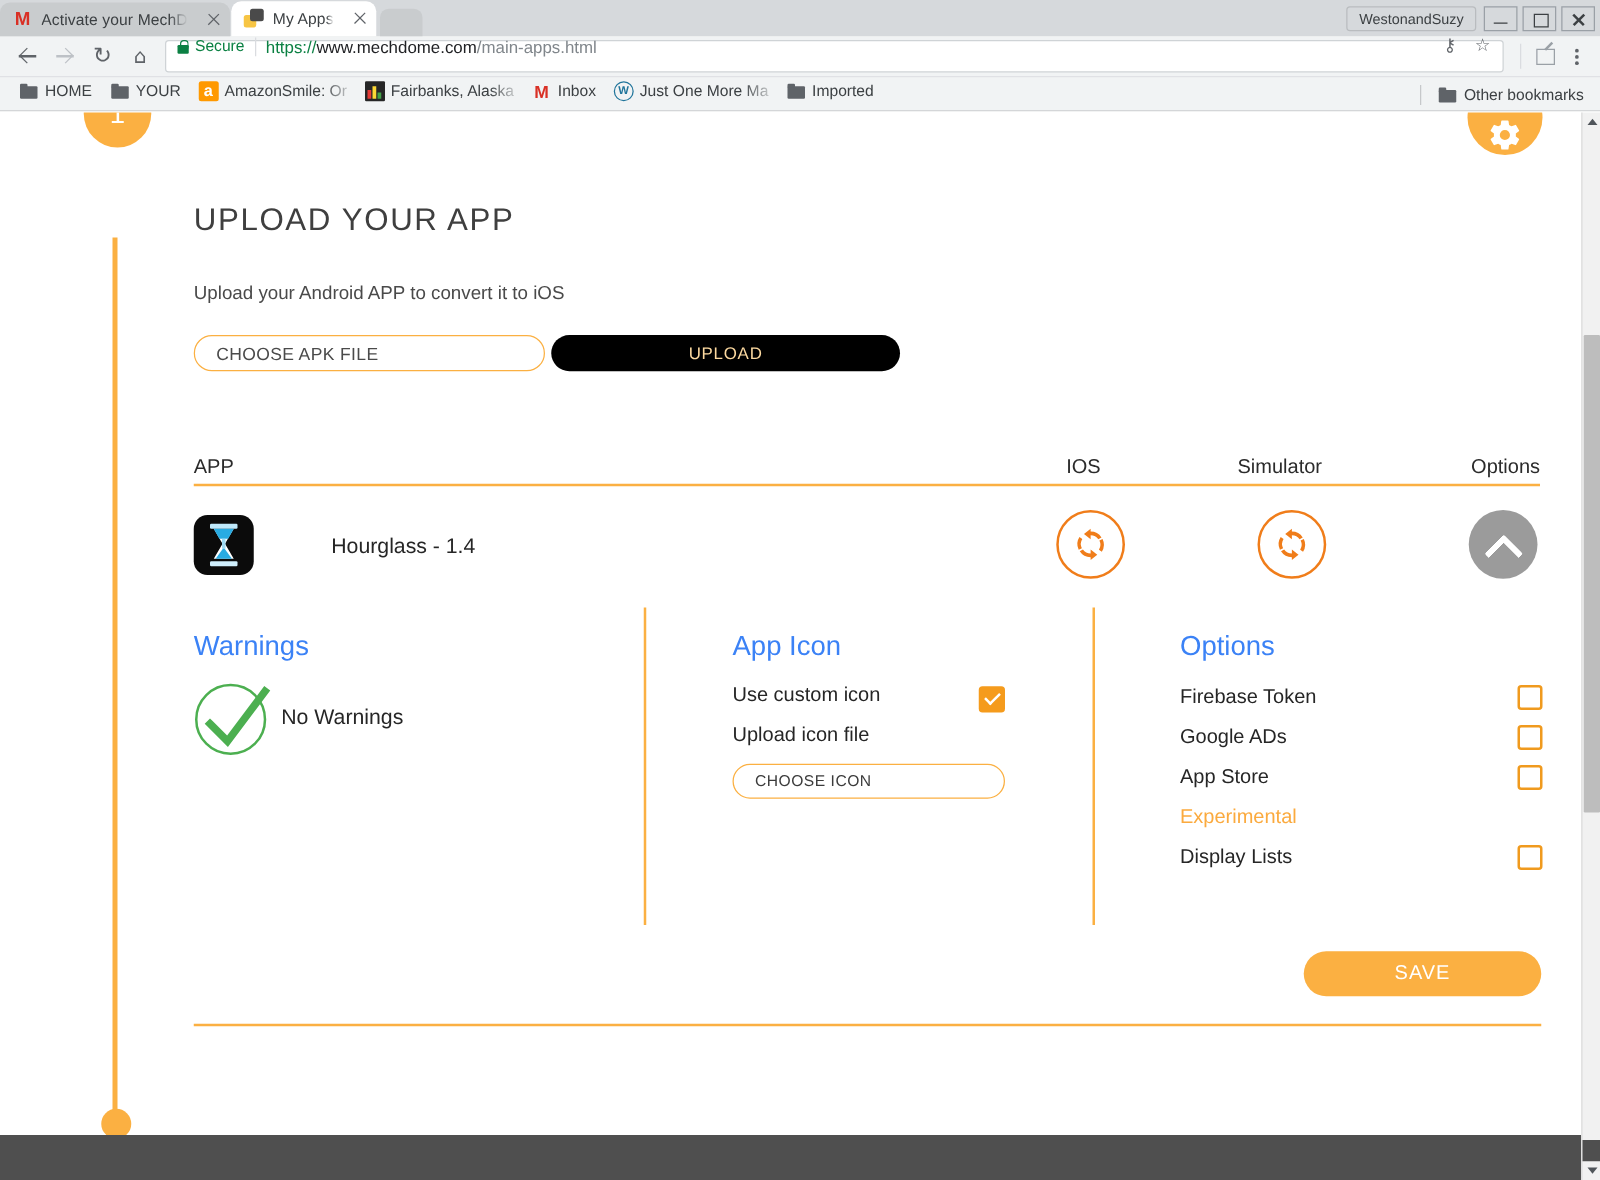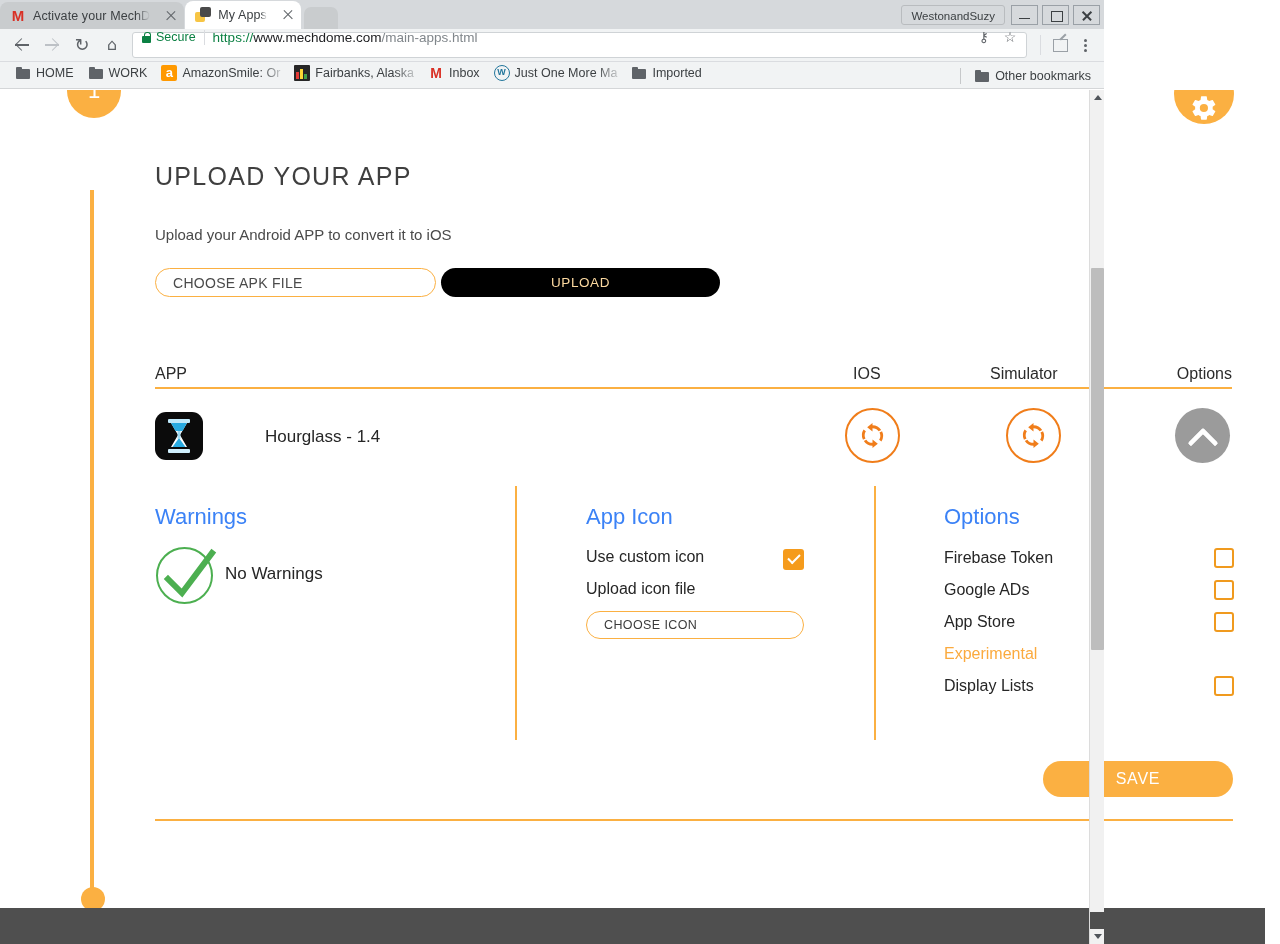--- a/index.html
+++ b/index.html
@@ -4,21 +4,21 @@
 <style>
   * { box-sizing: border-box; margin: 0; padding: 0; }
   html, body {
     width: 1280px; height: 944px;
     overflow: hidden;
     font-family: "Liberation Sans", sans-serif;
     background: #ffffff;
   }
 
   
-  #browser { width: 1104px; height: 944px; position: relative; }
+  #browser { width: 1280px; height: 944px; position: relative; }
 
   #tabstrip {
     height: 29px; background: #d6d9dc;
     position: relative; display: flex; align-items: flex-end;
   }
   .tab {
     height: 27px; display: flex; align-items: center;
     padding: 0 6px 0 10px; position: relative;
     font-size: 12px; color: #3c4043;
     border-top-left-radius: 8px; border-top-right-radius: 8px;
@@ -555,21 +555,21 @@
     </div>
   </div>
 
   <div id="bookmarks">
     <div class="bm">
       <span class="bm-ico folder-ico"></span>
       <span>HOME</span>
     </div>
     <div class="bm">
       <span class="bm-ico folder-ico"></span>
-      <span>WORK</span>
+      <span>YOUR</span>
     </div>
     <div class="bm clip">
       <span class="bm-ico amz-ico"></span>
       <span>AmazonSmile: Or</span>
     </div>
     <div class="bm clip">
       <span class="bm-ico weather-ico">
         <i></i>
           <i></i>
           <i></i>

